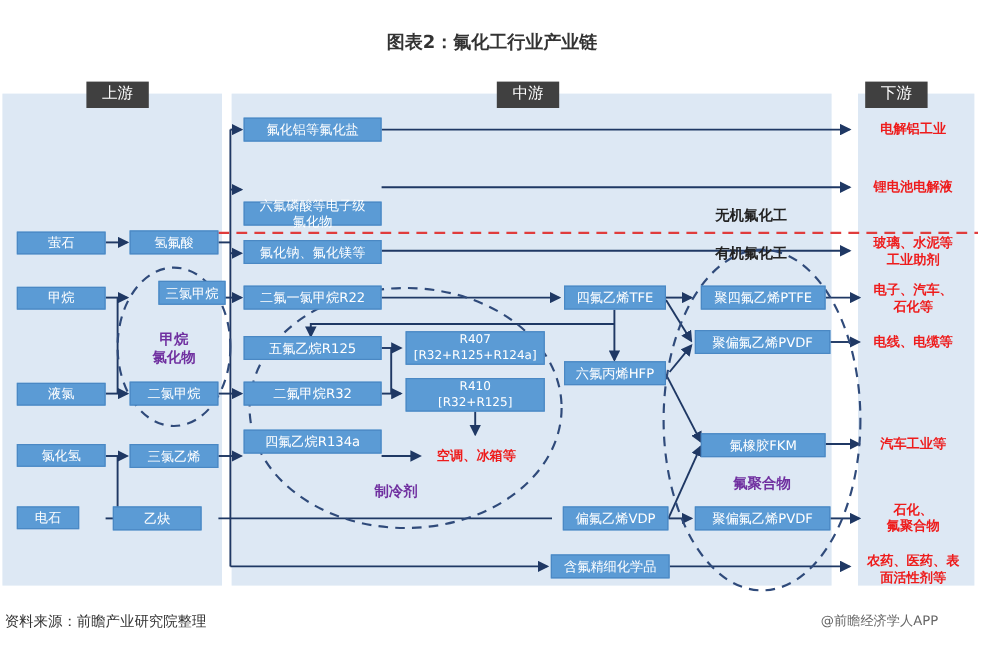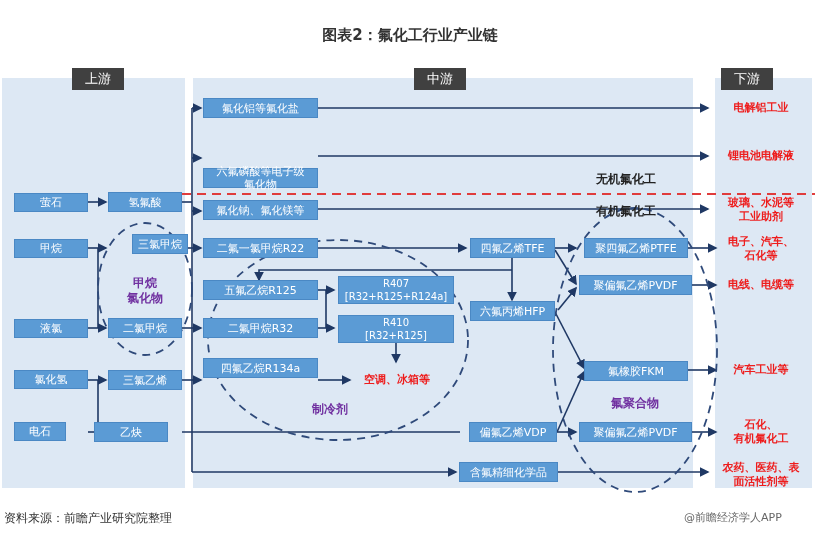--- a/index.html
+++ b/index.html
@@ -145,18 +145,18 @@
 
 <div class="red" style="left:716px;top:101px;width:90px;">电解铝工业</div>
 <div class="red" style="left:716px;top:149px;width:90px;">锂电池电解液</div>
 <div class="red" style="left:716px;top:196px;width:90px;white-space:pre-line;">玻璃、水泥等
 工业助剂</div>
 <div class="red" style="left:716px;top:235px;width:90px;white-space:pre-line;">电子、汽车、
 石化等</div>
 <div class="red" style="left:716px;top:278px;width:90px;">电线、电缆等</div>
 <div class="red" style="left:716px;top:363px;width:90px;">汽车工业等</div>
 <div class="red" style="left:716px;top:418px;width:90px;white-space:pre-line;">石化、
-有机氟化工</div>
+氟聚合物</div>
 <div class="red" style="left:712px;top:461px;width:98px;white-space:pre-line;">农药、医药、表
 面活性剂等</div>
 
 <div class="foot" style="left:4px;">资料来源：前瞻产业研究院整理</div>
 <div class="foot" style="left:684px;font-size:11px;color:#666;">@前瞻经济学人APP</div>
 
 </body></html>

